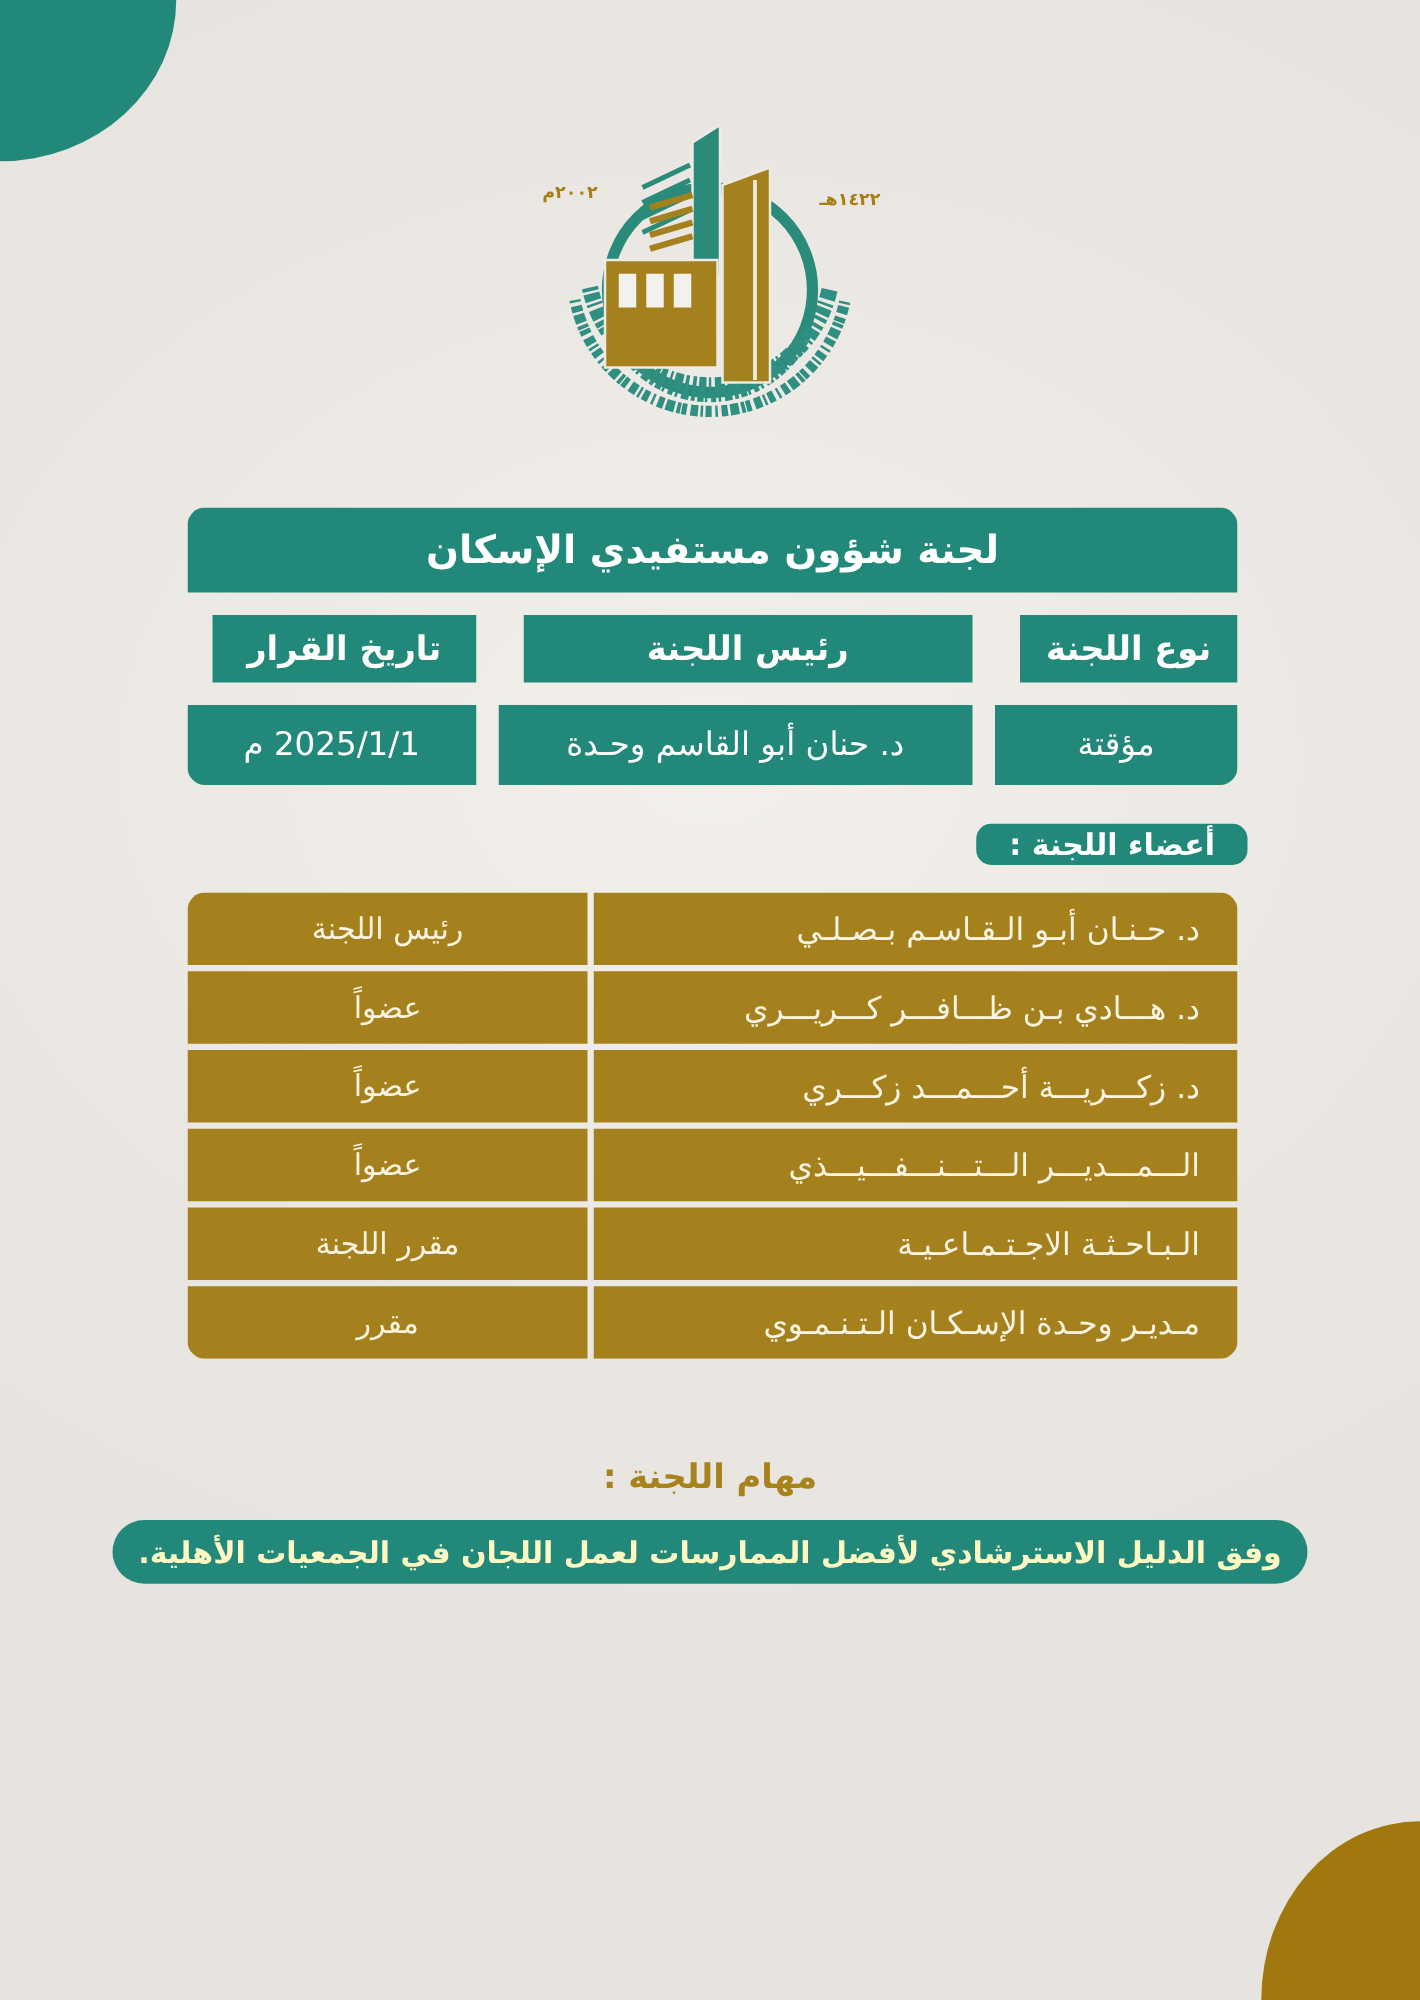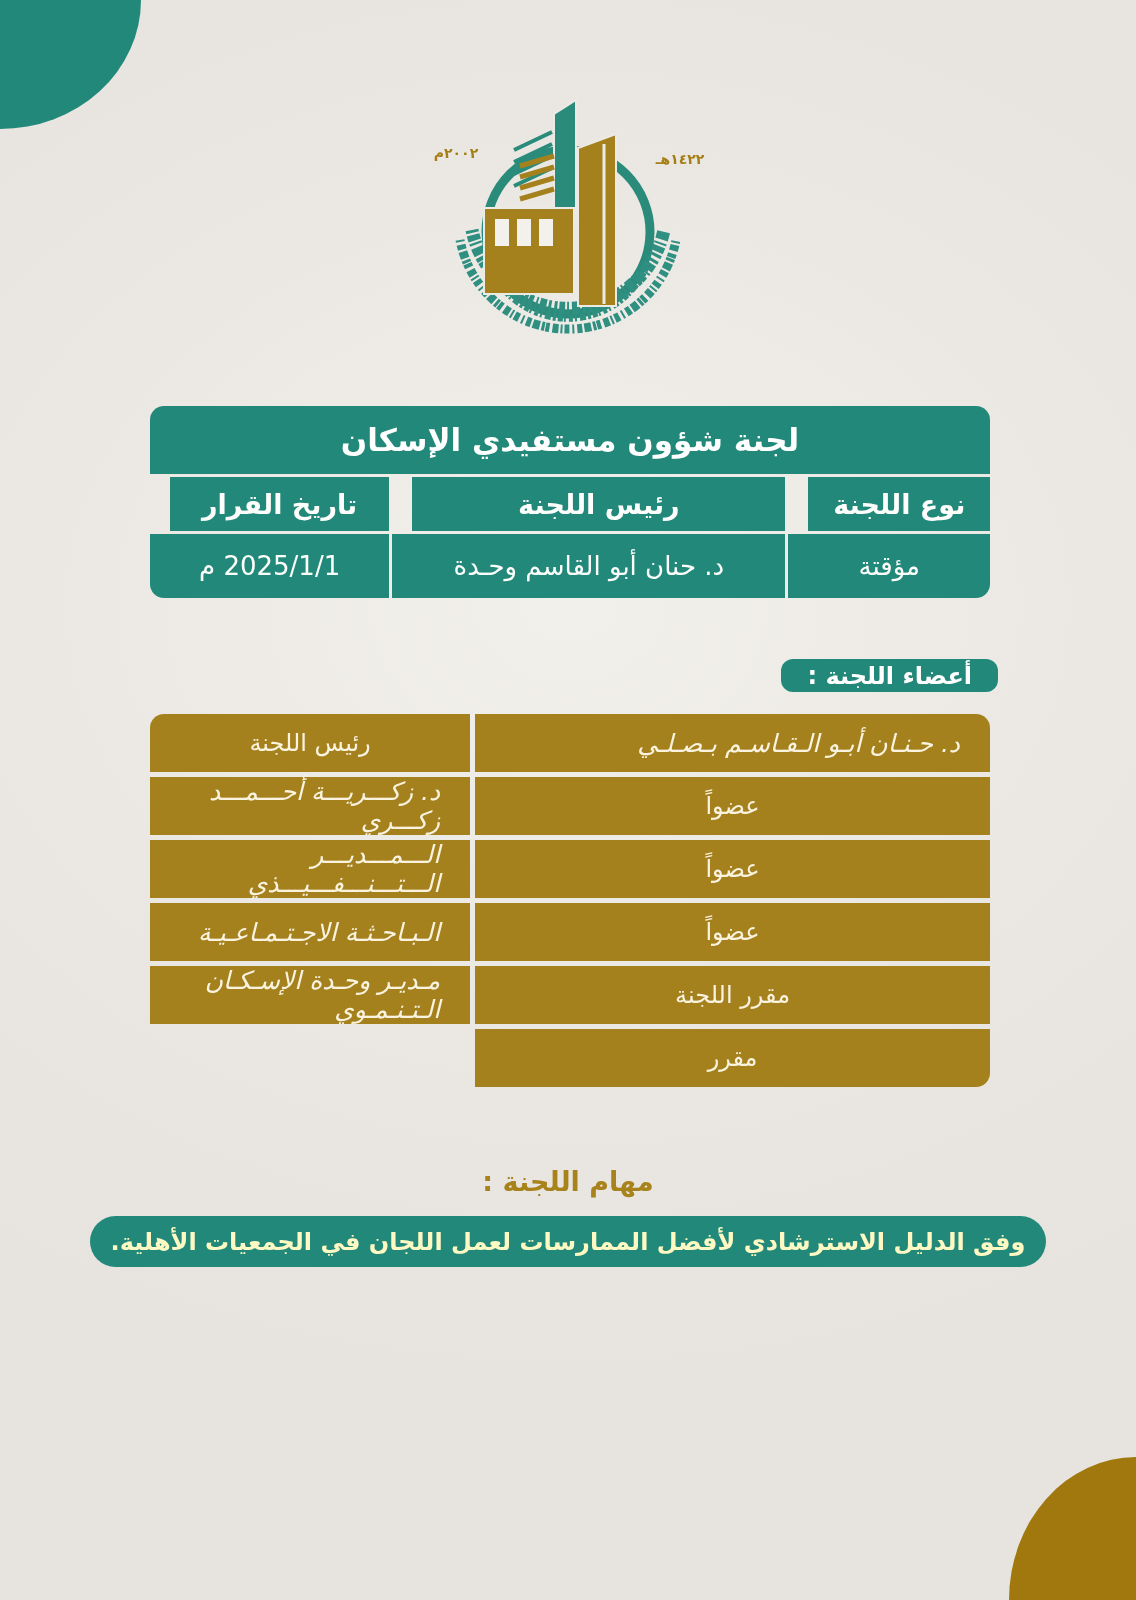--- a/index.html
+++ b/index.html
@@ -38,21 +38,21 @@
   .logo svg{ width:100%; height:100%; display:block; }
   .logo text{ font-family:"DejaVu Sans", sans-serif; font-weight:bold; }
 
   
   .committee-table{
     position:absolute; top:406px; right:146px;
     width:840px;
     display:grid;
     grid-template-columns:203fr 396fr 241fr;
     grid-template-rows:68px 54px 64px;
-    gap:3px;
+    gap:18px;
     border-radius:14px;
     overflow:hidden;
   }
   .ct-title{
     grid-column:1 / -1;
     background:#22897a;
     color:#ffffff;
     font-size:31px; font-weight:bold;
     display:flex; align-items:center; justify-content:center;
   }
@@ -86,21 +86,21 @@
     gap:5px;
     border-radius:14px;
     overflow:hidden;
   }
   .m-cell{
     background:#a5811e;
     color:#f9f3e0;
     font-size:25px;
     display:flex; align-items:center;
   }
-  .m-cell.name{ justify-content:flex-start; padding-inline-start:30px;font-style:italic; }
+  .m-cell.name{ justify-content:flex-start; padding-inline-start:30px; }
   .m-cell.role{ justify-content:center; font-size:24px; }
 
   
   .tasks-heading{
     position:absolute; top:1166px; left:0;
     width:100%;
     text-align:center;
     color:#a8821b;
     font-size:27px; font-weight:bold;
   }
@@ -174,20 +174,21 @@
     <div class="ct-cell">د. حنان أبو القاسم وحـدة</div>
     <div class="ct-cell">2025/1/1 م</div>
   </div>
 
   <div class="members-badge">أعضاء اللجنة :</div>
 
   <div class="members-table" id="members-table">
     <div class="m-cell name">د. حـنـان أبـو الـقـاسـم بـصـلـي</div>
     <div class="m-cell role">رئيس اللجنة</div>
 
+    <div class="m-cell name">د. هـــادي بـن ظـــافـــر كـــريـــري</div>
     <div class="m-cell role">عضواً</div>
 
     <div class="m-cell name">د. زكـــريـــة أحـــمـــد زكـــري</div>
     <div class="m-cell role">عضواً</div>
 
     <div class="m-cell name">الـــمـــديـــر الـــتـــنـــفـــيـــذي</div>
     <div class="m-cell role">عضواً</div>
 
     <div class="m-cell name">الـبـاحـثـة الاجـتـمـاعـيـة</div>
     <div class="m-cell role">مقرر اللجنة</div>

